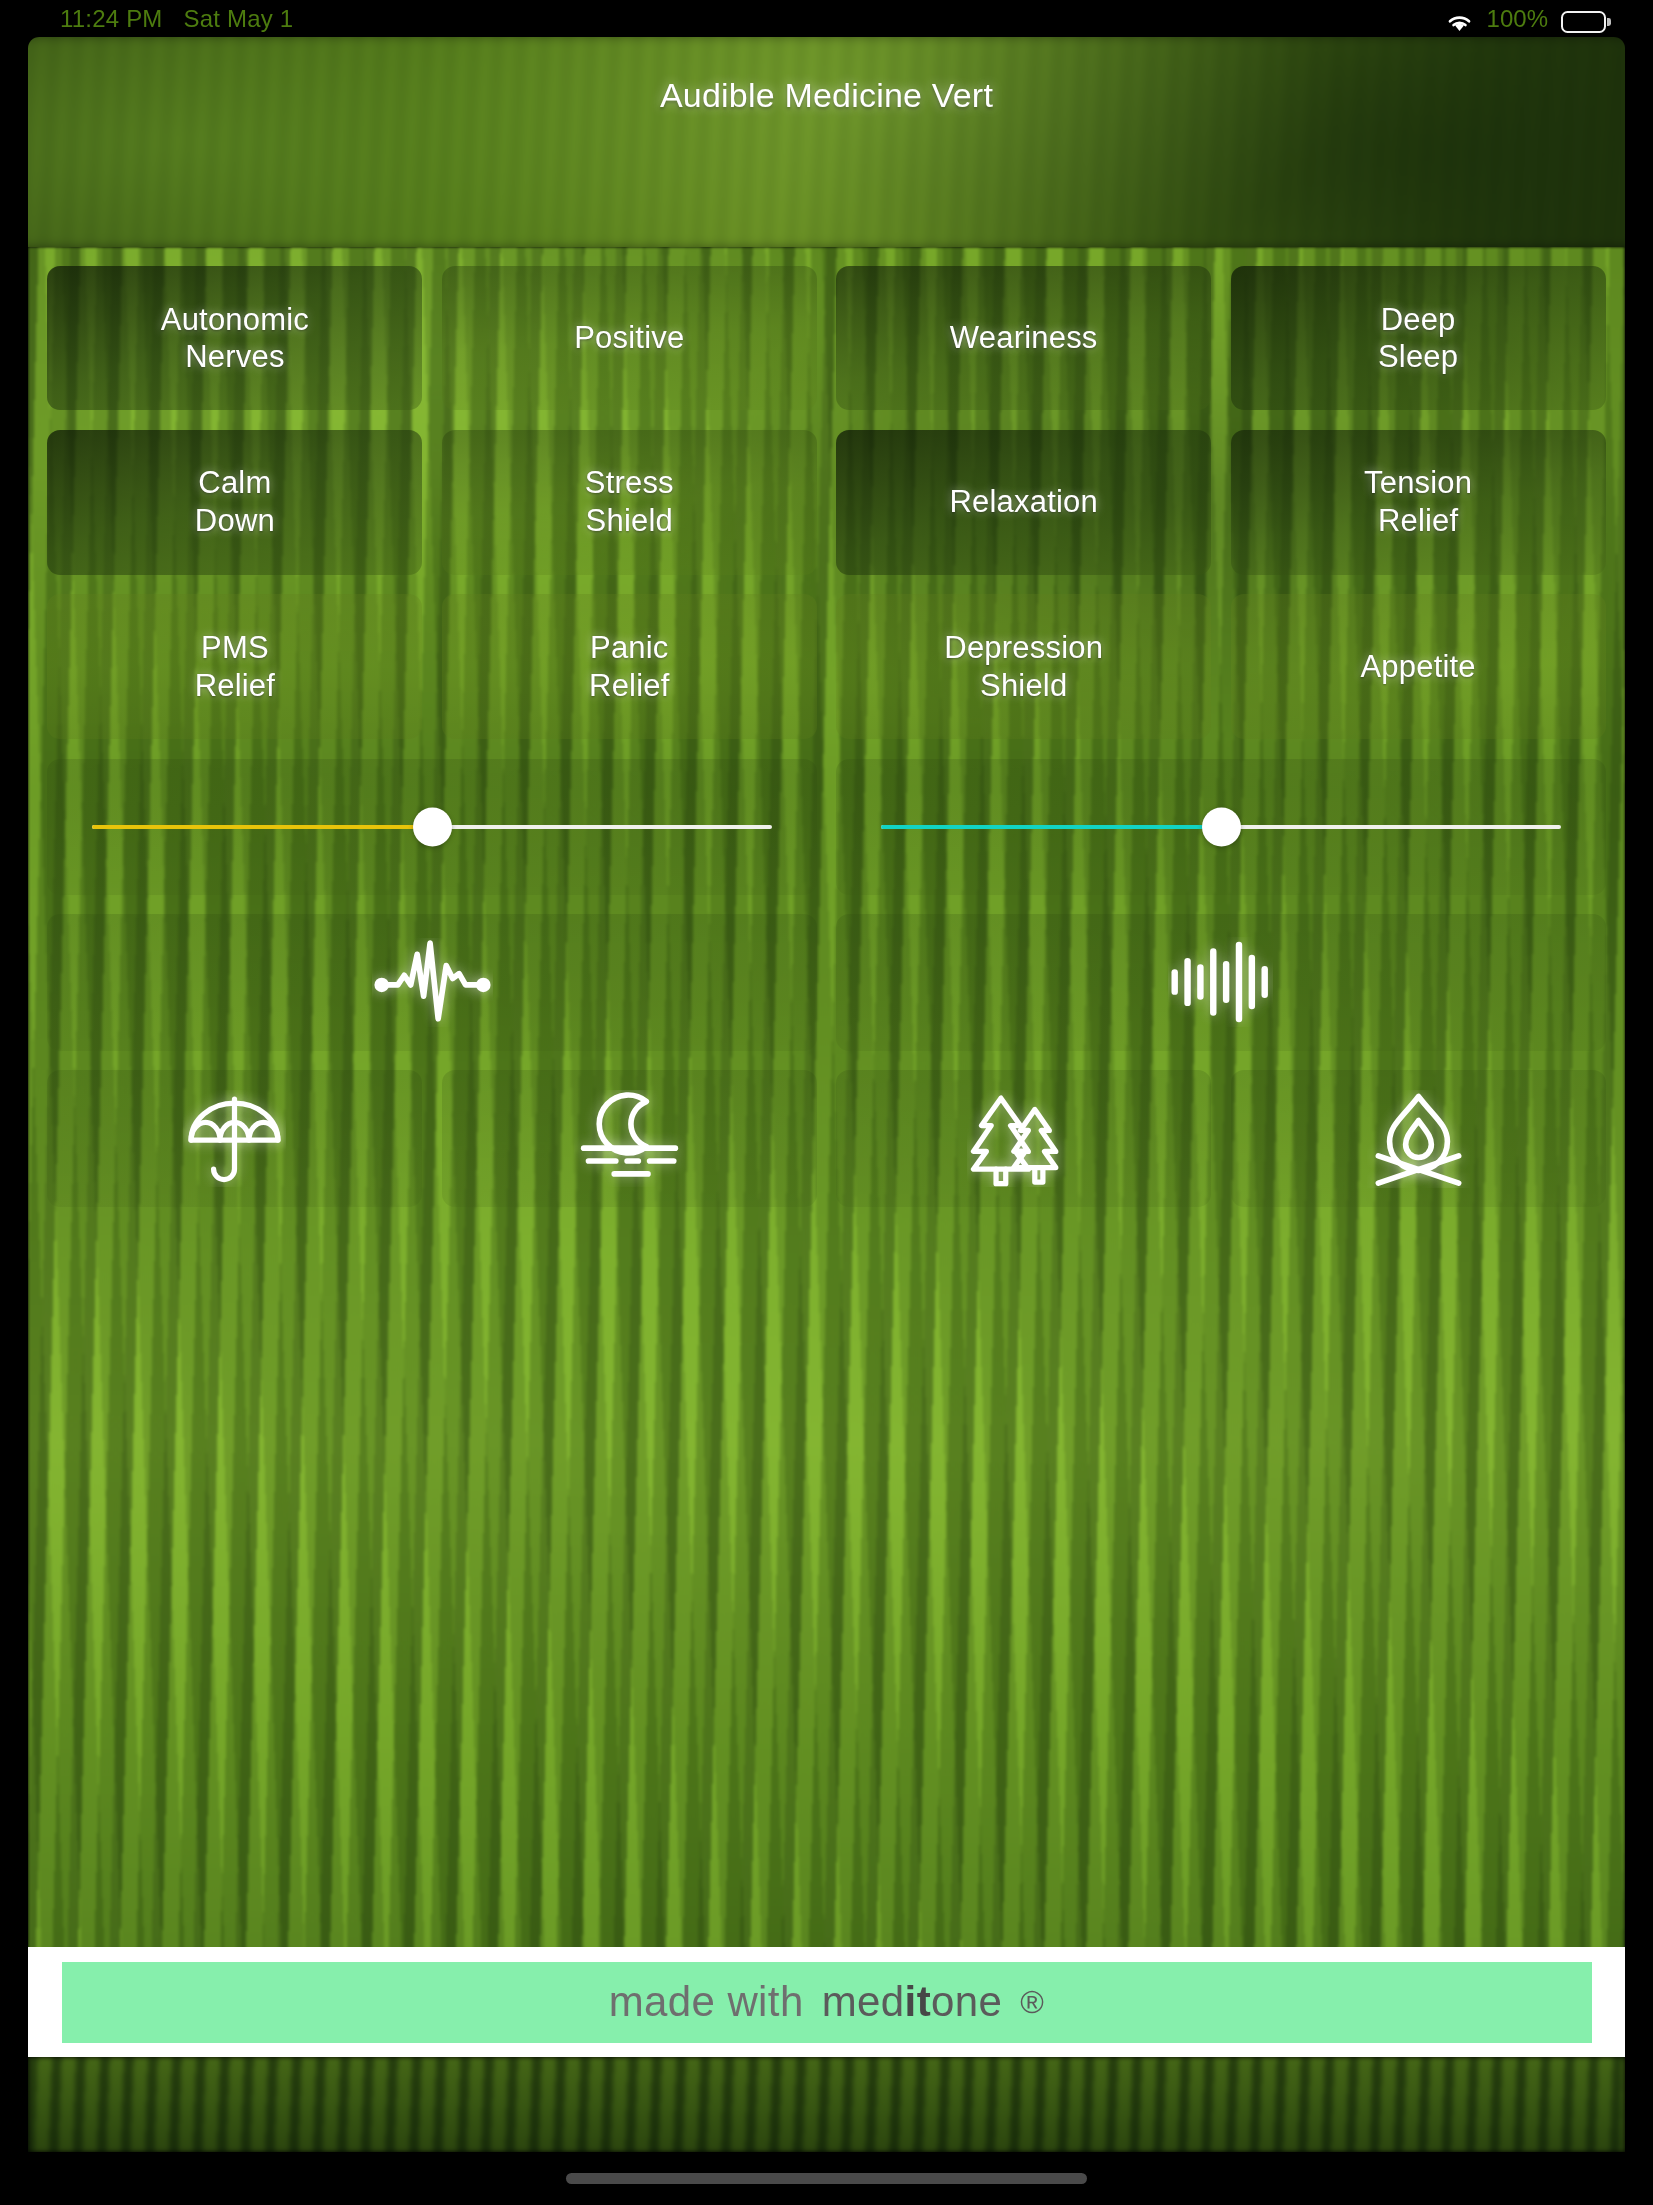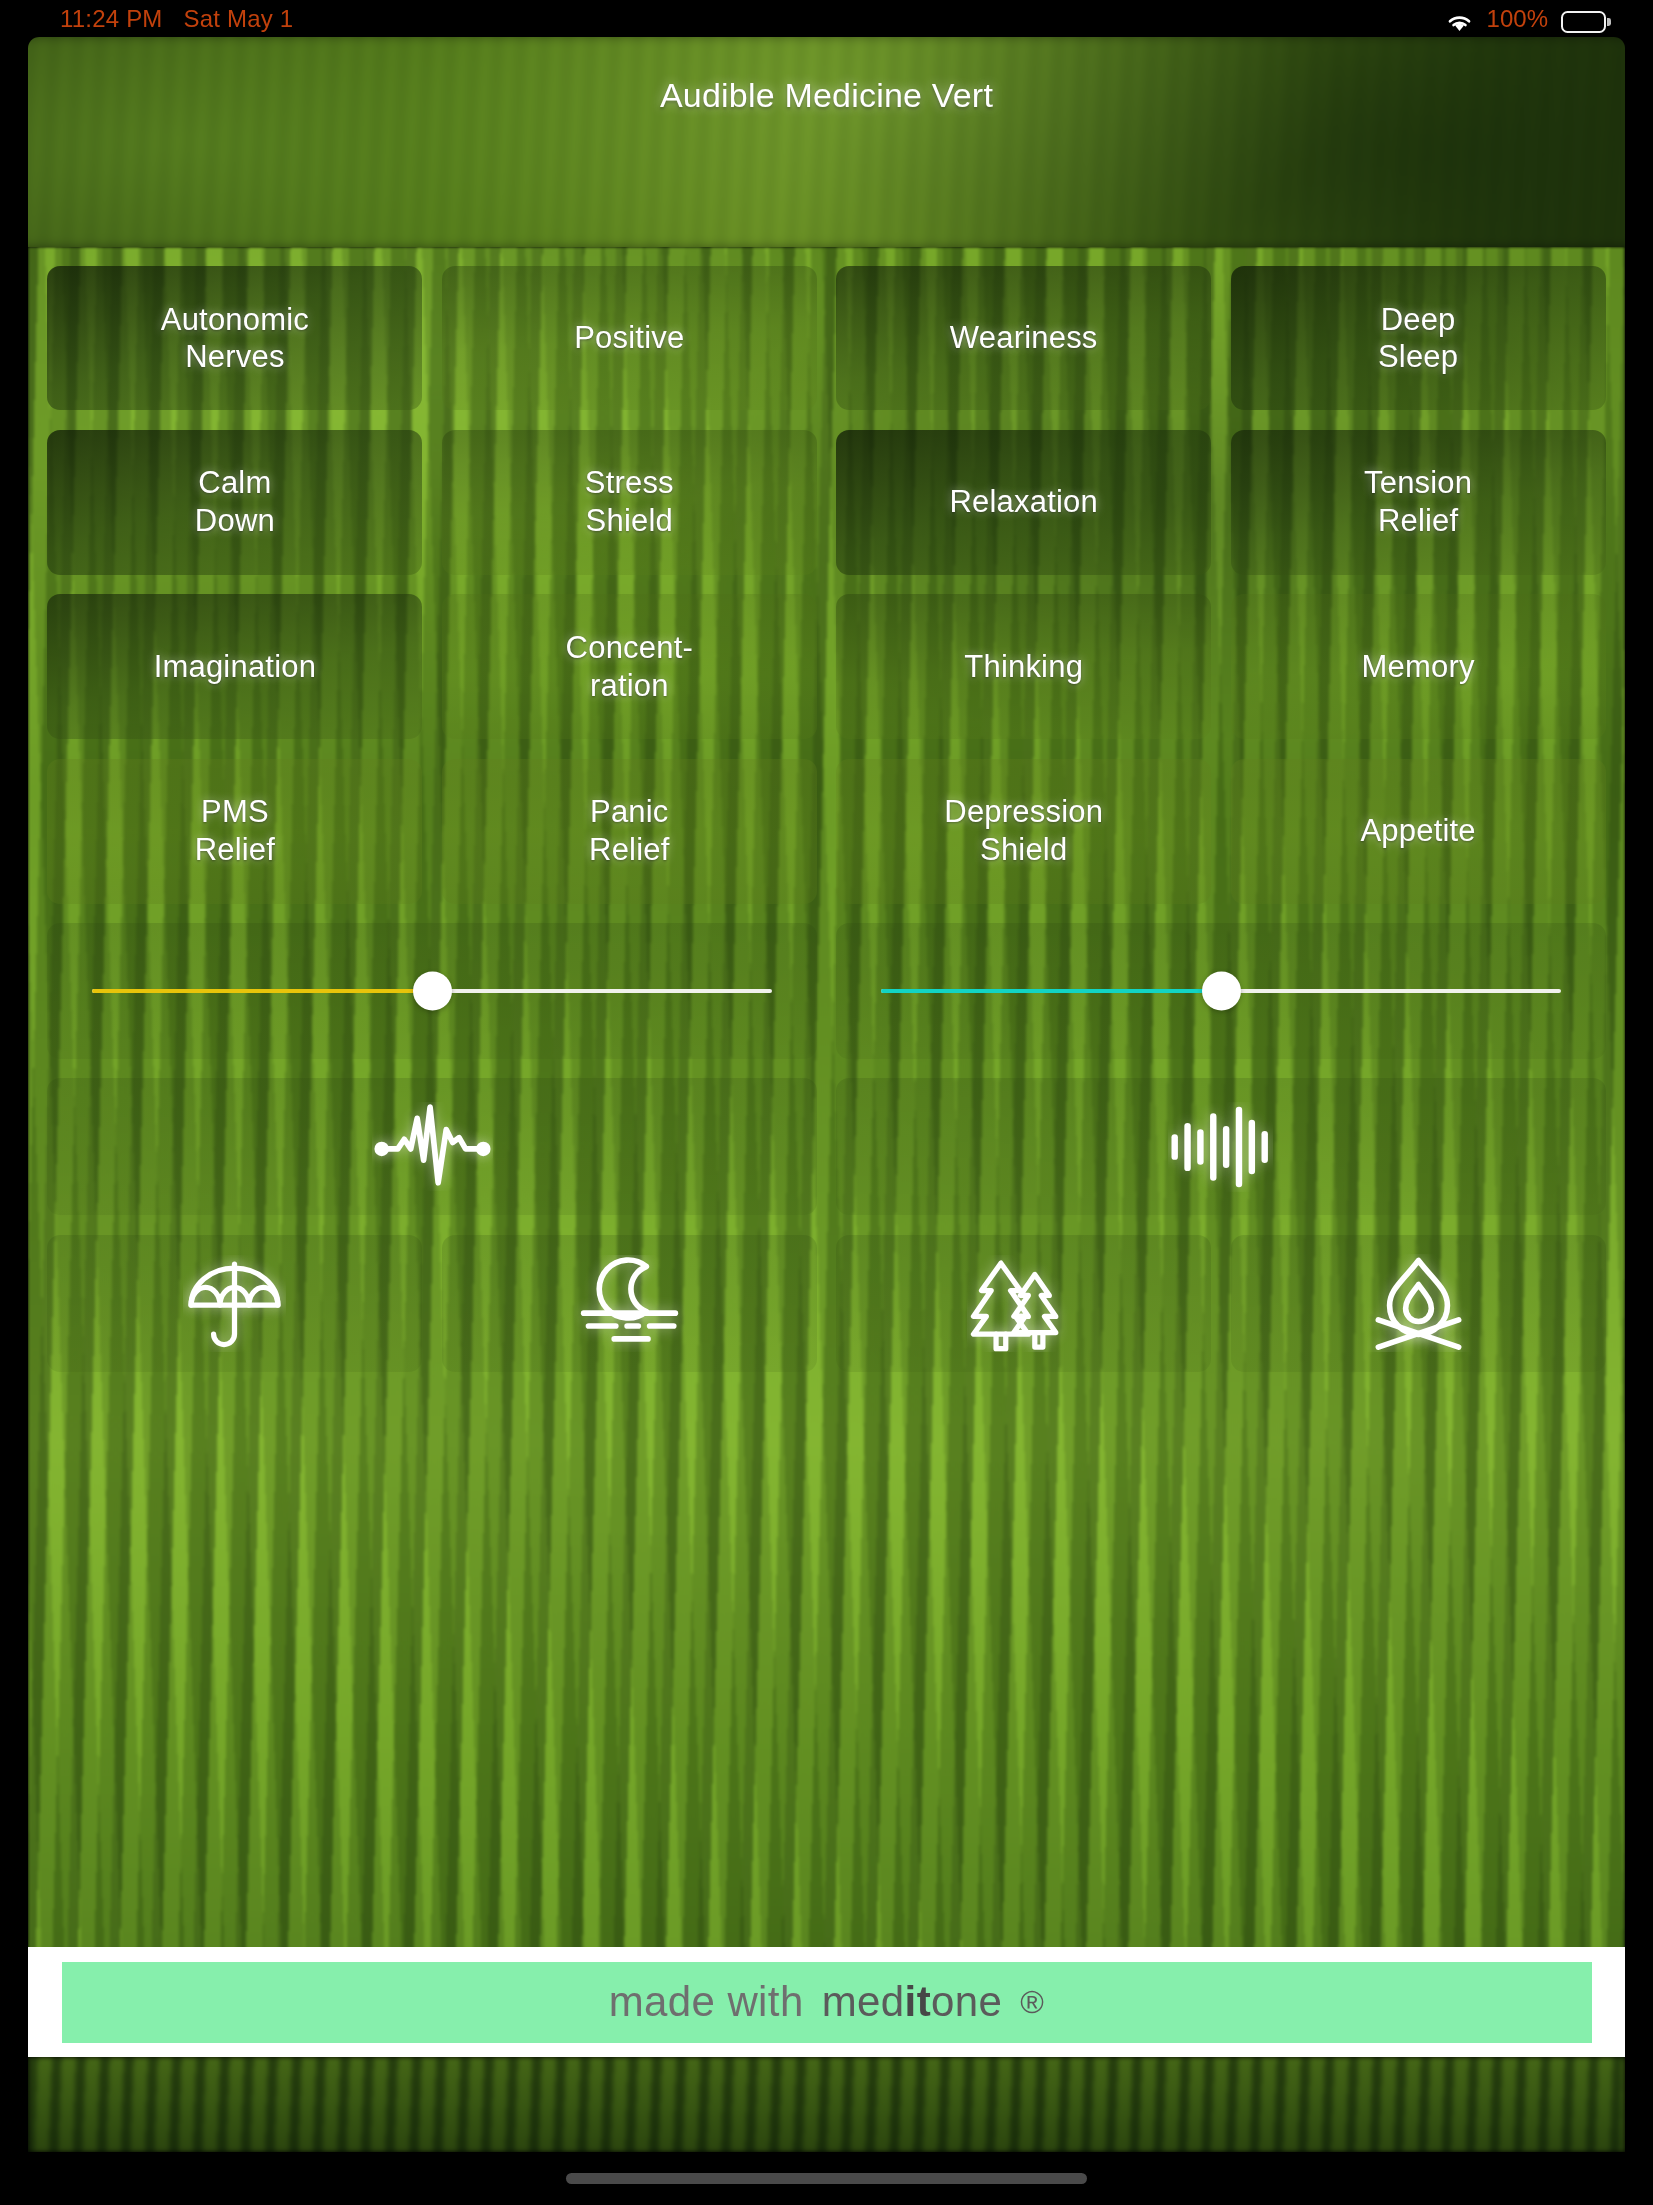--- a/index.html
+++ b/index.html
@@ -12,21 +12,21 @@
     font-family: "Liberation Sans", sans-serif;
   }
 
   
   #status-bar {
     position: absolute;
     top: 0; left: 0;
     width: 1653px;
     height: 37px;
     background: #000;
-    color: #c2410c;
+    color: #4d7c0f;
     display: flex;
     align-items: center;
     z-index: 50;
   }
   #status-left {
     position: absolute;
     left: 60px;
     display: flex;
     align-items: baseline;
     gap: 21px;
@@ -382,39 +382,20 @@
           <div class="cell-inner-bg"></div>
           <span class="cell-label">Relaxation</span>
         </div>
         <div class="cell t-dark2">
           <div class="cell-inner-bg"></div>
           <span class="cell-label">Tension
 Relief</span>
         </div>
       </div>
 
-      <div class="row row-3">
-        <div class="cell t-dark2">
-          <div class="cell-inner-bg"></div>
-          <span class="cell-label">Imagination</span>
-        </div>
-        <div class="cell t-light">
-          <div class="cell-inner-bg"></div>
-          <span class="cell-label">Concent-
-ration</span>
-        </div>
-        <div class="cell t-mid">
-          <div class="cell-inner-bg"></div>
-          <span class="cell-label">Thinking</span>
-        </div>
-        <div class="cell t-light">
-          <div class="cell-inner-bg"></div>
-          <span class="cell-label">Memory</span>
-        </div>
-      </div>
 
       <div class="row row-4">
         <div class="cell t-olive">
           <div class="cell-inner-bg"></div>
           <span class="cell-label">PMS
 Relief</span>
         </div>
         <div class="cell t-olive">
           <div class="cell-inner-bg"></div>
           <span class="cell-label">Panic

